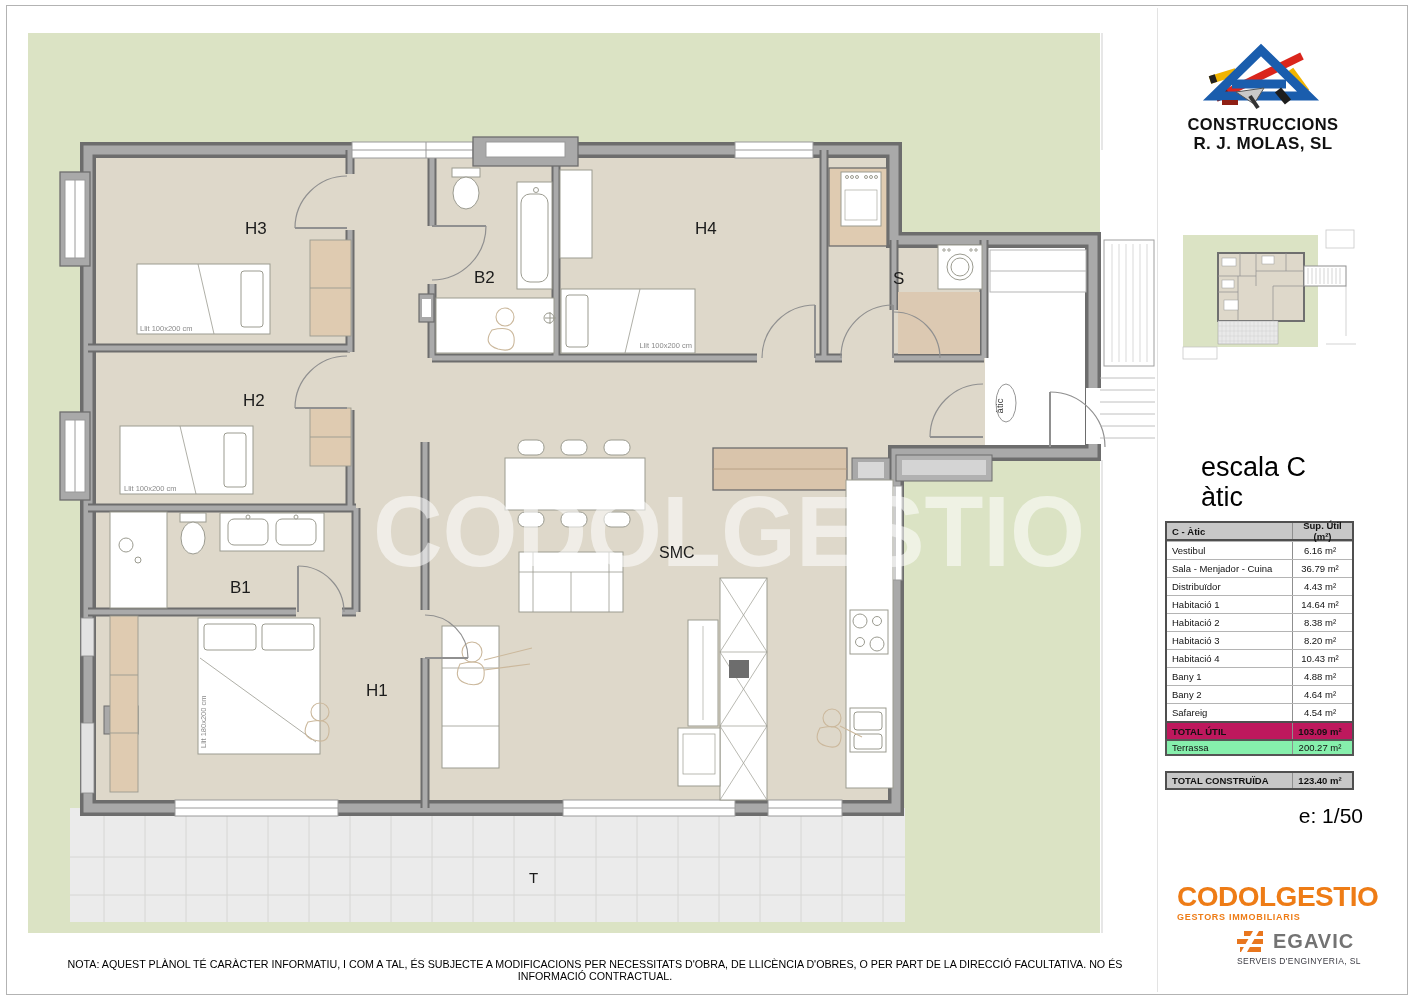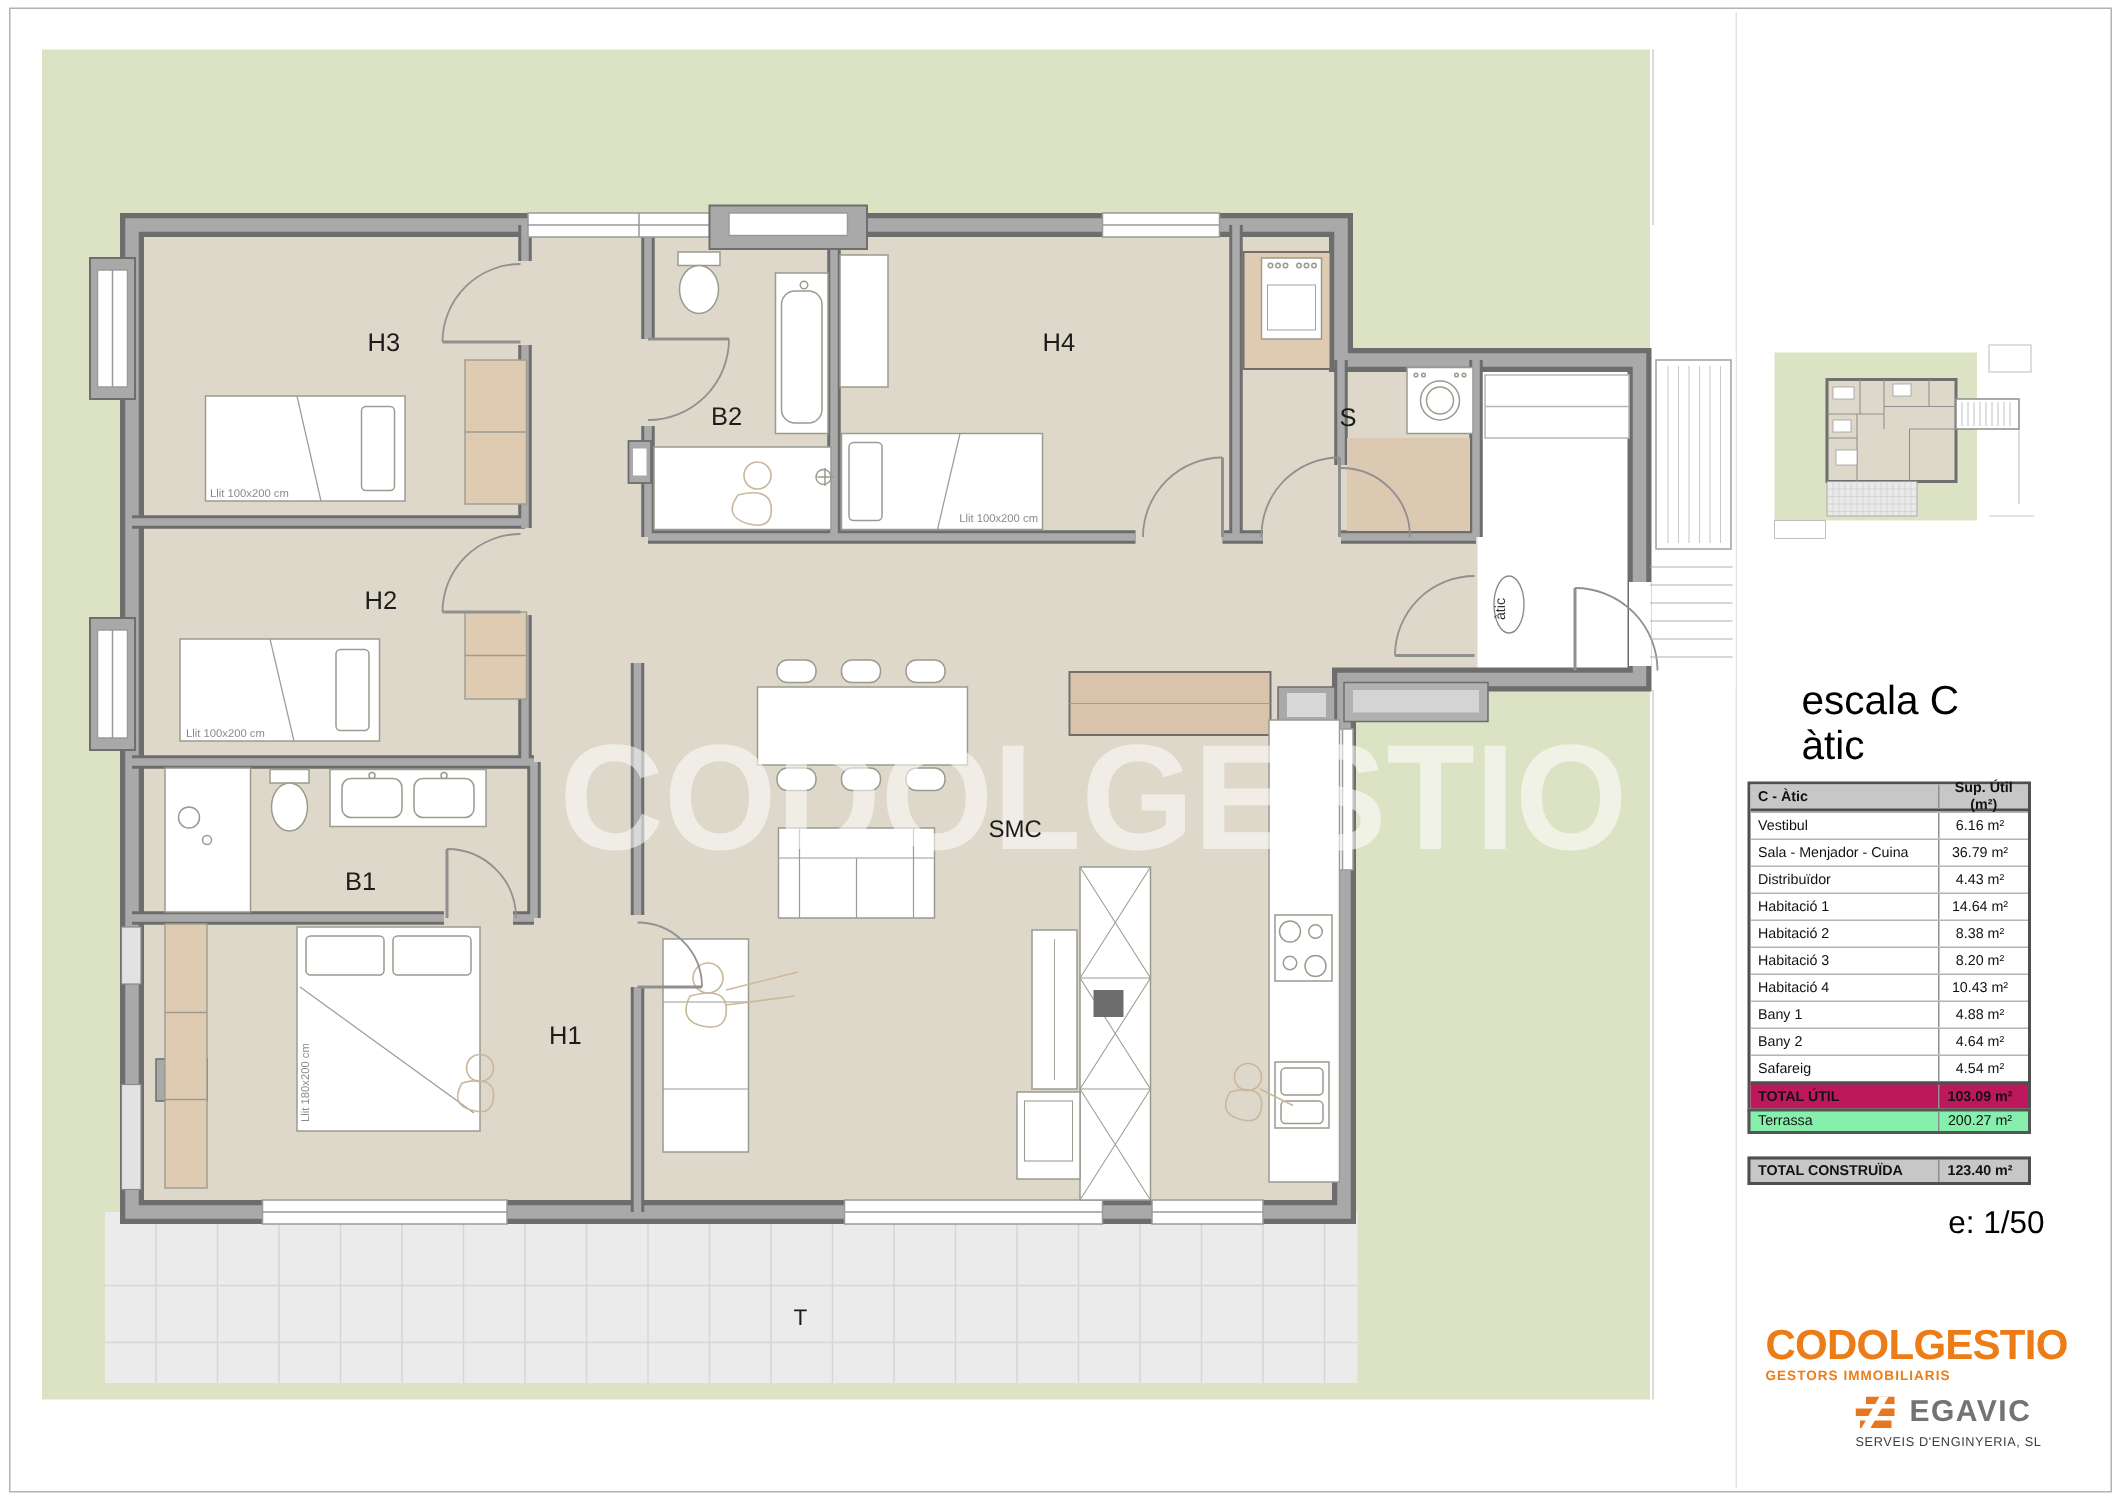--- a/index.html
+++ b/index.html
@@ -290,20 +290,37 @@
       <text x="692" y="348" text-anchor="end">Llit 100x200 cm</text>
       <text x="206" y="748" transform="rotate(-90 206 748)">Llit 180x200 cm</text>
     </g>
 
     <g>
       <ellipse cx="1006" cy="403" rx="10" ry="19" fill="#ffffff" stroke="#8a8a8a" stroke-width=".9"></ellipse>
       <text x="1006" y="403" transform="rotate(-90 1006 406)" font-size="9.5" fill="#333" text-anchor="middle" font-family="Liberation Sans, sans-serif">àtic</text>
     </g>
   </svg>
 
+  <div class="builder">
+    <svg width="130" height="72" viewBox="0 0 130 72">
+      <path d="M12,40 L38,32" stroke="#f0b400" stroke-width="8" fill="none"></path>
+      <path d="M12,40 L18,38" stroke="#222" stroke-width="8" fill="none"></path>
+      <path d="M92,30 L108,52" stroke="#f0b400" stroke-width="8" fill="none"></path>
+      <path d="M18,58 L104,16" stroke="#da251c" stroke-width="8" fill="none"></path>
+      <path d="M18,58 L30,52" stroke="#7d1408" stroke-width="8" fill="none"></path>
+      <polygon points="63,10 110,56 16,56" stroke="#1a5dad" stroke-width="9" fill="none"></polygon>
+      <path d="M34,44 H88" stroke="#1a5dad" stroke-width="9" fill="none"></path>
+      <polygon points="38,52 66,48 56,64" fill="#c9c9c9" stroke="#555" stroke-width="1"></polygon>
+      <path d="M52,56 L60,68" stroke="#333" stroke-width="4" fill="none"></path>
+      <path d="M80,50 L90,62" stroke="#1d1d1d" stroke-width="8" fill="none"></path>
+      <rect x="24" y="60" width="16" height="5" fill="#8f1f14"></rect>
+    </svg>
+    <div class="builder-l1">CONSTRUCCIONS</div>
+    <div class="builder-l2">R. J. MOLAS, SL</div>
+  </div>
 
   <svg class="thumb" width="182" height="140" viewBox="0 0 182 140">
     <rect x="148" y="4" width="28" height="18" fill="none" stroke="#c8c8c8" stroke-width=".8"></rect>
     <path d="M168,60 V110 M148,118 H178" stroke="#c8c8c8" stroke-width=".8" fill="none"></path>
     <rect x="5" y="9" width="135" height="112" fill="#dbe3c4"></rect>
     <rect x="40" y="27" width="86" height="68" fill="#ded8ca" stroke="#6f6f6f" stroke-width="2"></rect>
     <path d="M40,50 H78 M62,27 V50 M78,27 V60 M78,45 H126 M40,66 H60 M60,50 V95 M95,60 V95 M95,60 H126 M108,27 V45" stroke="#8f8f8f" stroke-width=".7" fill="none"></path>
     <g fill="#ffffff" stroke="#999999" stroke-width=".5">
       <rect x="44" y="32" width="14" height="8"></rect>
         <rect x="44" y="54" width="12" height="8"></rect>
@@ -396,13 +413,14 @@
         <rect x="7" y="0" width="19" height="5" fill="#e8761e"></rect>
         <rect x="0" y="8" width="26" height="5" fill="#e8761e"></rect>
         <rect x="3" y="16" width="21" height="5" fill="#e8761e"></rect>
         <polygon points="16,0 22,0 10,21 4,21" fill="#ffffff"></polygon>
       </svg>
       <div class="egavic-name">EGAVIC</div>
     </div>
     <div class="egavic-tag">SERVEIS D'ENGINYERIA, SL</div>
   </div>
 
+  <div class="note">NOTA: AQUEST PLÀNOL TÉ CARÀCTER INFORMATIU, I COM A TAL, ÉS SUBJECTE A MODIFICACIONS PER NECESSITATS D'OBRA, DE LLICÈNCIA D'OBRES, O PER PART DE LA DIRECCIÓ FACULTATIVA.  NO ÉS INFORMACIÓ CONTRACTUAL.</div>
 </div>
 
 </body></html>

